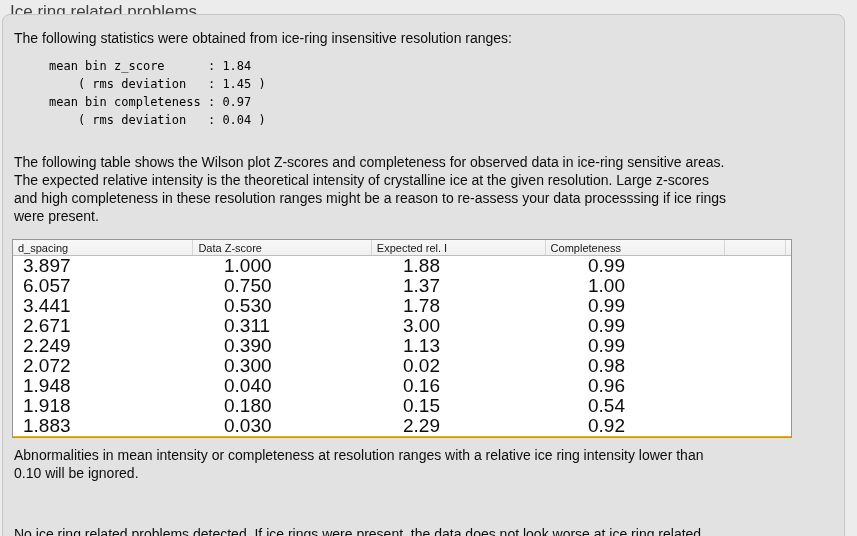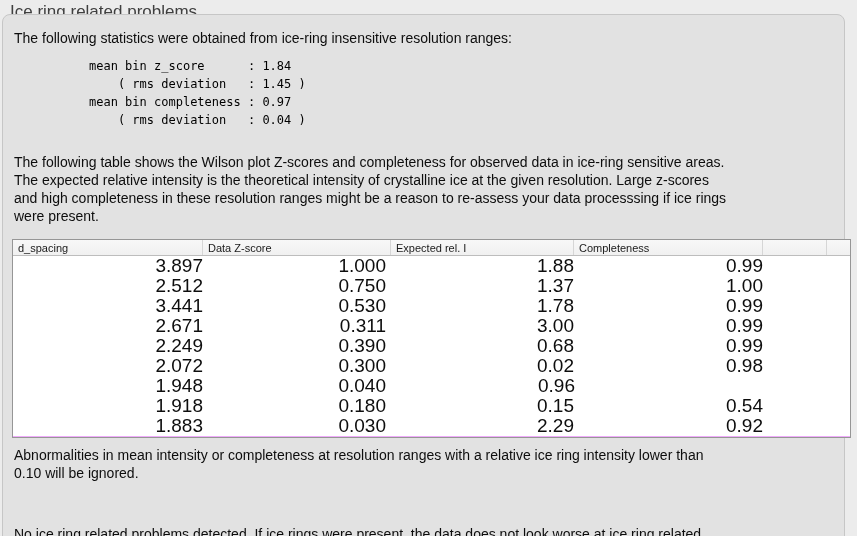--- a/index.html
+++ b/index.html
@@ -37,30 +37,28 @@
   .note        { left: 11px; top: 431px; }
   .conclusion  { left: 11px; top: 510px; }
   .stats {
     position: absolute;
     left: 46px; top: 42px;
     font-family: "DejaVu Sans Mono", "Liberation Mono", monospace;
     font-size: 12px;
     line-height: 18px;
     white-space: pre;
     color: #000;
-    margin-left: 40px;
   }
   .table {
     position: absolute;
     left: 9px; top: 224px;
-    width: 839px; height: 199px;
-    background: #f0abfc;
+    width: 780px; height: 199px;
+    background: #eab308;
     border: 1px solid #969696;
     overflow: hidden;
-    text-align: right;
   }
   .thead {
     display: flex;
     height: 16px;
     background: linear-gradient(#f8f8f8, #f0f0f0);
     border-bottom: 1px solid #bdbdbd;
     font-size: 11px;
     color: #1a1a1a;
   }
   .th {
@@ -119,52 +117,53 @@
       <div class="th last"></div>
     </div>
 
     <div class="tr">
       <div class="td c0">3.897</div>
       <div class="td c1">1.000</div>
       <div class="td c2">1.88</div>
       <div class="td c3">0.99</div>
     </div>
     <div class="tr">
-      <div class="td c0">2.512</div>
+      <div class="td c0">6.057</div>
       <div class="td c1">0.750</div>
       <div class="td c2">1.37</div>
       <div class="td c3">1.00</div>
     </div>
     <div class="tr">
       <div class="td c0">3.441</div>
       <div class="td c1">0.530</div>
       <div class="td c2">1.78</div>
       <div class="td c3">0.99</div>
     </div>
     <div class="tr">
       <div class="td c0">2.671</div>
       <div class="td c1">0.311</div>
       <div class="td c2">3.00</div>
       <div class="td c3">0.99</div>
     </div>
     <div class="tr">
       <div class="td c0">2.249</div>
       <div class="td c1">0.390</div>
-      <div class="td c2">0.68</div>
+      <div class="td c2">1.13</div>
       <div class="td c3">0.99</div>
     </div>
     <div class="tr">
       <div class="td c0">2.072</div>
       <div class="td c1">0.300</div>
       <div class="td c2">0.02</div>
       <div class="td c3">0.98</div>
     </div>
     <div class="tr">
       <div class="td c0">1.948</div>
       <div class="td c1">0.040</div>
+      <div class="td c2">0.16</div>
       <div class="td c3">0.96</div>
     </div>
     <div class="tr">
       <div class="td c0">1.918</div>
       <div class="td c1">0.180</div>
       <div class="td c2">0.15</div>
       <div class="td c3">0.54</div>
     </div>
     <div class="tr">
       <div class="td c0">1.883</div>

